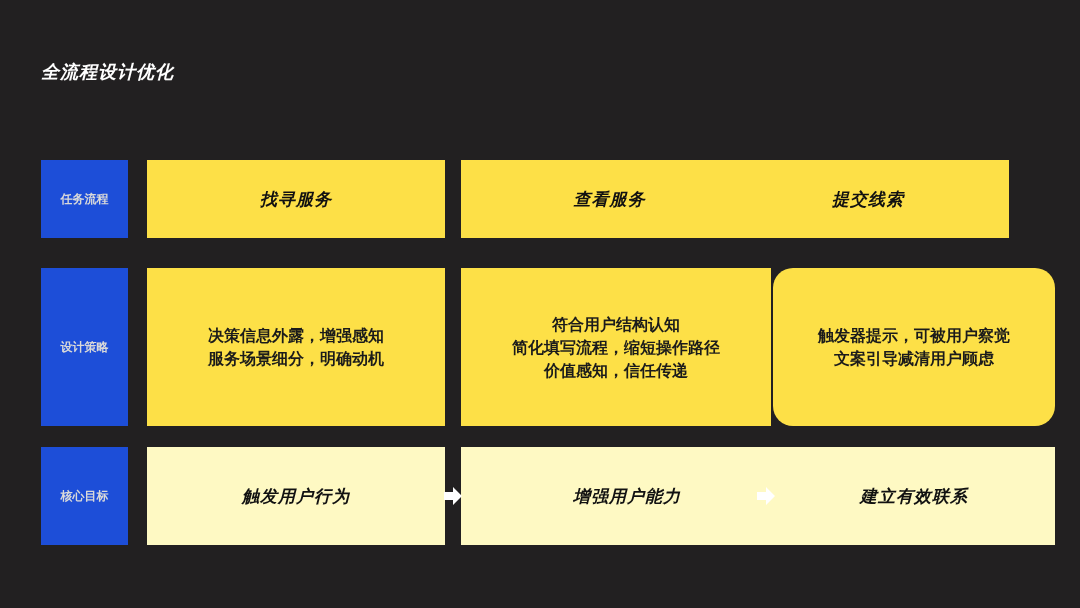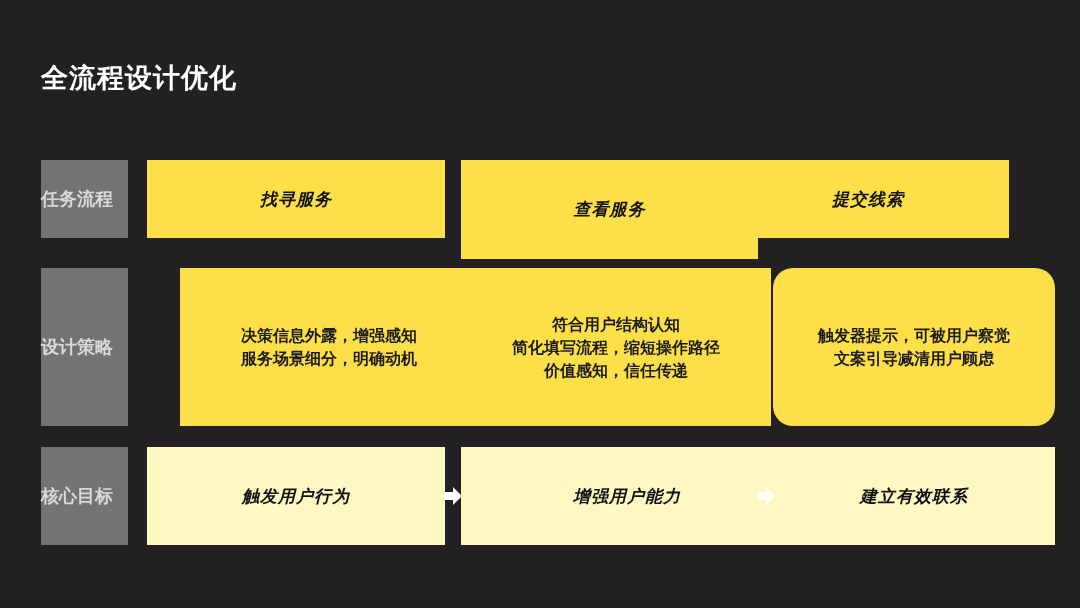--- a/index.html
+++ b/index.html
@@ -5,28 +5,28 @@
     html, body { margin: 0; padding: 0; }
     body {
       width: 1080px; height: 608px;
       background: #222021;
       position: relative;
       overflow: hidden;
       font-family: "DejaVu Sans", "Liberation Sans", sans-serif;
     }
     .title {
       position: absolute; left: 41px; top: 60px;
-      font-size: 27px; font-weight: bold; 
+      font-size: 18px; font-weight: bold; font-style: italic;
       color: #ffffff; letter-spacing: 1px;
     }
     .row-label {
       position: absolute; left: 41px; width: 87px;
-      background: #737373;
-      display: flex; align-items: center; justify-content: flex-start;
-      color: #d9d9d9; font-size: 18px; font-weight: bold;
+      background: #1d4ed8;
+      display: flex; align-items: center; justify-content: center;
+      color: #d9d9d9; font-size: 12px; font-weight: bold;
     }
     .cell {
       position: absolute;
       display: flex; align-items: center; justify-content: center;
       text-align: center;
       box-sizing: border-box;
     }
     .cell.green { background: #fde047; }
     .cell.teal { background: #fef9c3; }
     .cell .head {
@@ -45,31 +45,31 @@
 <body>
 
 <div class="title">全流程设计优化</div>
 
 <div class="row-label" style="top:160px;height:78px;">
   <span>任务流程</span>
 </div>
 <div class="cell green" style="left:147px;top:160px;width:298px;height:78px;">
   <span class="head">找寻服务</span>
 </div>
-<div class="cell green" style="left:461px;top:160px;width:297px;height:99px;">
+<div class="cell green" style="left:461px;top:160px;width:297px;height:78px;">
   <span class="head">查看服务</span>
 </div>
 <div class="cell green" style="left:727px;top:160px;width:282px;height:78px;">
   <span class="head">提交线索</span>
 </div>
 
 <div class="row-label" style="top:268px;height:158px;">
   <span>设计策略</span>
 </div>
-<div class="cell green" style="left:147px;top:268px;width:298px;height:158px;margin-left:33px;">
+<div class="cell green" style="left:147px;top:268px;width:298px;height:158px;">
   <div class="body">
     <div>决策信息外露，增强感知</div>
     <div>服务场景细分，明确动机</div>
   </div>
 </div>
 <div class="cell green" style="left:461px;top:268px;width:310px;height:158px;">
   <div class="body">
     <div>符合用户结构认知</div>
     <div>简化填写流程，缩短操作路径</div>
     <div>价值感知，信任传递</div>

